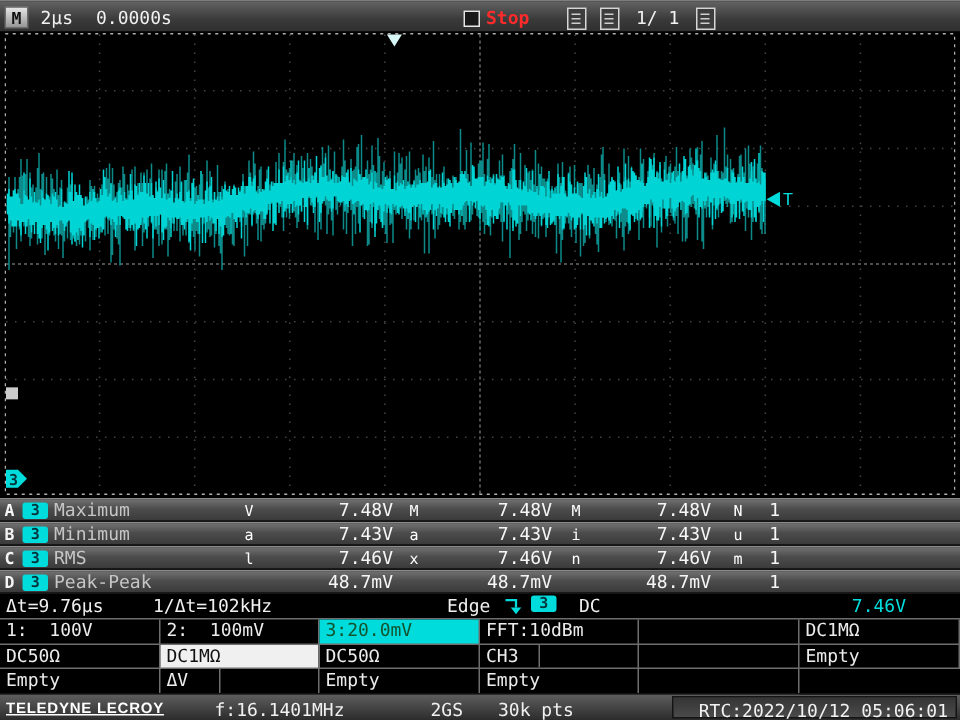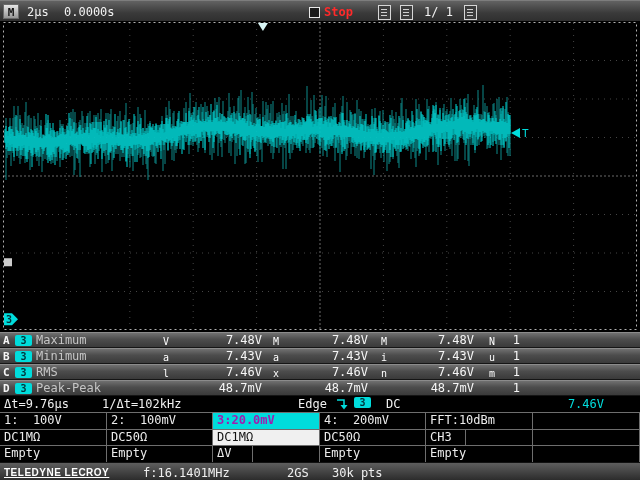--- a/index.html
+++ b/index.html
@@ -39,21 +39,21 @@
   .tlevel{color:var(--cyan);text-align:right;left:540px;width:64px;}
   .tbadge{left:354px;top:2px;width:17px;height:11px;line-height:11px;text-align:center;position:absolute;
           background:var(--cyan);color:#00333a;font-size:10px;font-weight:bold;border-radius:2px;}
   .slope-icon{position:absolute;left:336px;top:1px;}
   
   .chgrid{position:absolute;left:0;top:412px;width:640px;height:50px;display:grid;
           grid-template-columns:107px 106px 107px 106px 107px 107px;grid-template-rows:17px 16px 17px;
           border-top:1px solid #6e6e6e;box-sizing:border-box;background:#000;}
   .cell{border-right:1px solid #6e6e6e;border-bottom:1px solid #6e6e6e;box-sizing:border-box;
         padding-left:4px;line-height:15px;white-space:pre;color:#ececec;overflow:hidden;}
-  .sel-cyan{background:var(--cyan);color:#a21caf;font-weight:bold;}
+  .sel-cyan{background:var(--cyan);color:#14532d;font-weight:normal;}
   .sel-white{background:#f0f0f0;color:#111;}
   .split{display:flex;padding-left:0;}
   .split .a{width:40px;padding-left:4px;border-right:1px solid #6e6e6e;box-sizing:border-box;}
   .split .b{padding-left:8px;margin-top:27px;}
   
   .statbar{position:absolute;left:0;top:462px;width:640px;height:18px;
            background:linear-gradient(#5e5e5e,#2c2c2c);border-top:1px solid #111;box-sizing:border-box;}
   .statbar span{position:absolute;top:3px;white-space:pre;}
   .brand{left:4px;top:4px!important;font-family:"Liberation Sans",sans-serif;font-size:10px;font-weight:bold;
          letter-spacing:0.5px;color:#fff;text-decoration:underline;}
@@ -167,21 +167,20 @@
     </svg>
     <span class="tbadge">3</span>
     <span style="left:386px">DC</span>
     <span class="tlevel">7.46V</span>
   </div>
 
   <div class="chgrid">
     <div class="cell">1:  100V</div>
     <div class="cell">2:  100mV</div>
     <div class="cell sel-cyan">3:20.0mV</div>
-    <div class="cell">4:  200mV</div>
     <div class="cell">FFT:10dBm</div>
     <div class="cell"></div>
 
     <div class="cell">DC1MΩ</div>
     <div class="cell">DC50Ω</div>
     <div class="cell sel-white">DC1MΩ</div>
     <div class="cell">DC50Ω</div>
     <div class="cell split">
       <span class="a">CH3</span>
       <span class="b">100MHz</span>
@@ -197,15 +196,16 @@
     <div class="cell">Empty</div>
     <div class="cell">Empty</div>
     <div class="cell"></div>
   </div>
 
   <div class="statbar">
     <span class="brand">TELEDYNE LECROY</span>
     <span style="left:143px">f:16.1401MHz</span>
     <span style="left:287px">2GS</span>
     <span style="left:332px">30k pts</span>
+    <div class="rtcbox">RTC:2022/10/12 05:06:01</div>
   </div>
 
 </div>
 
 </body></html>

